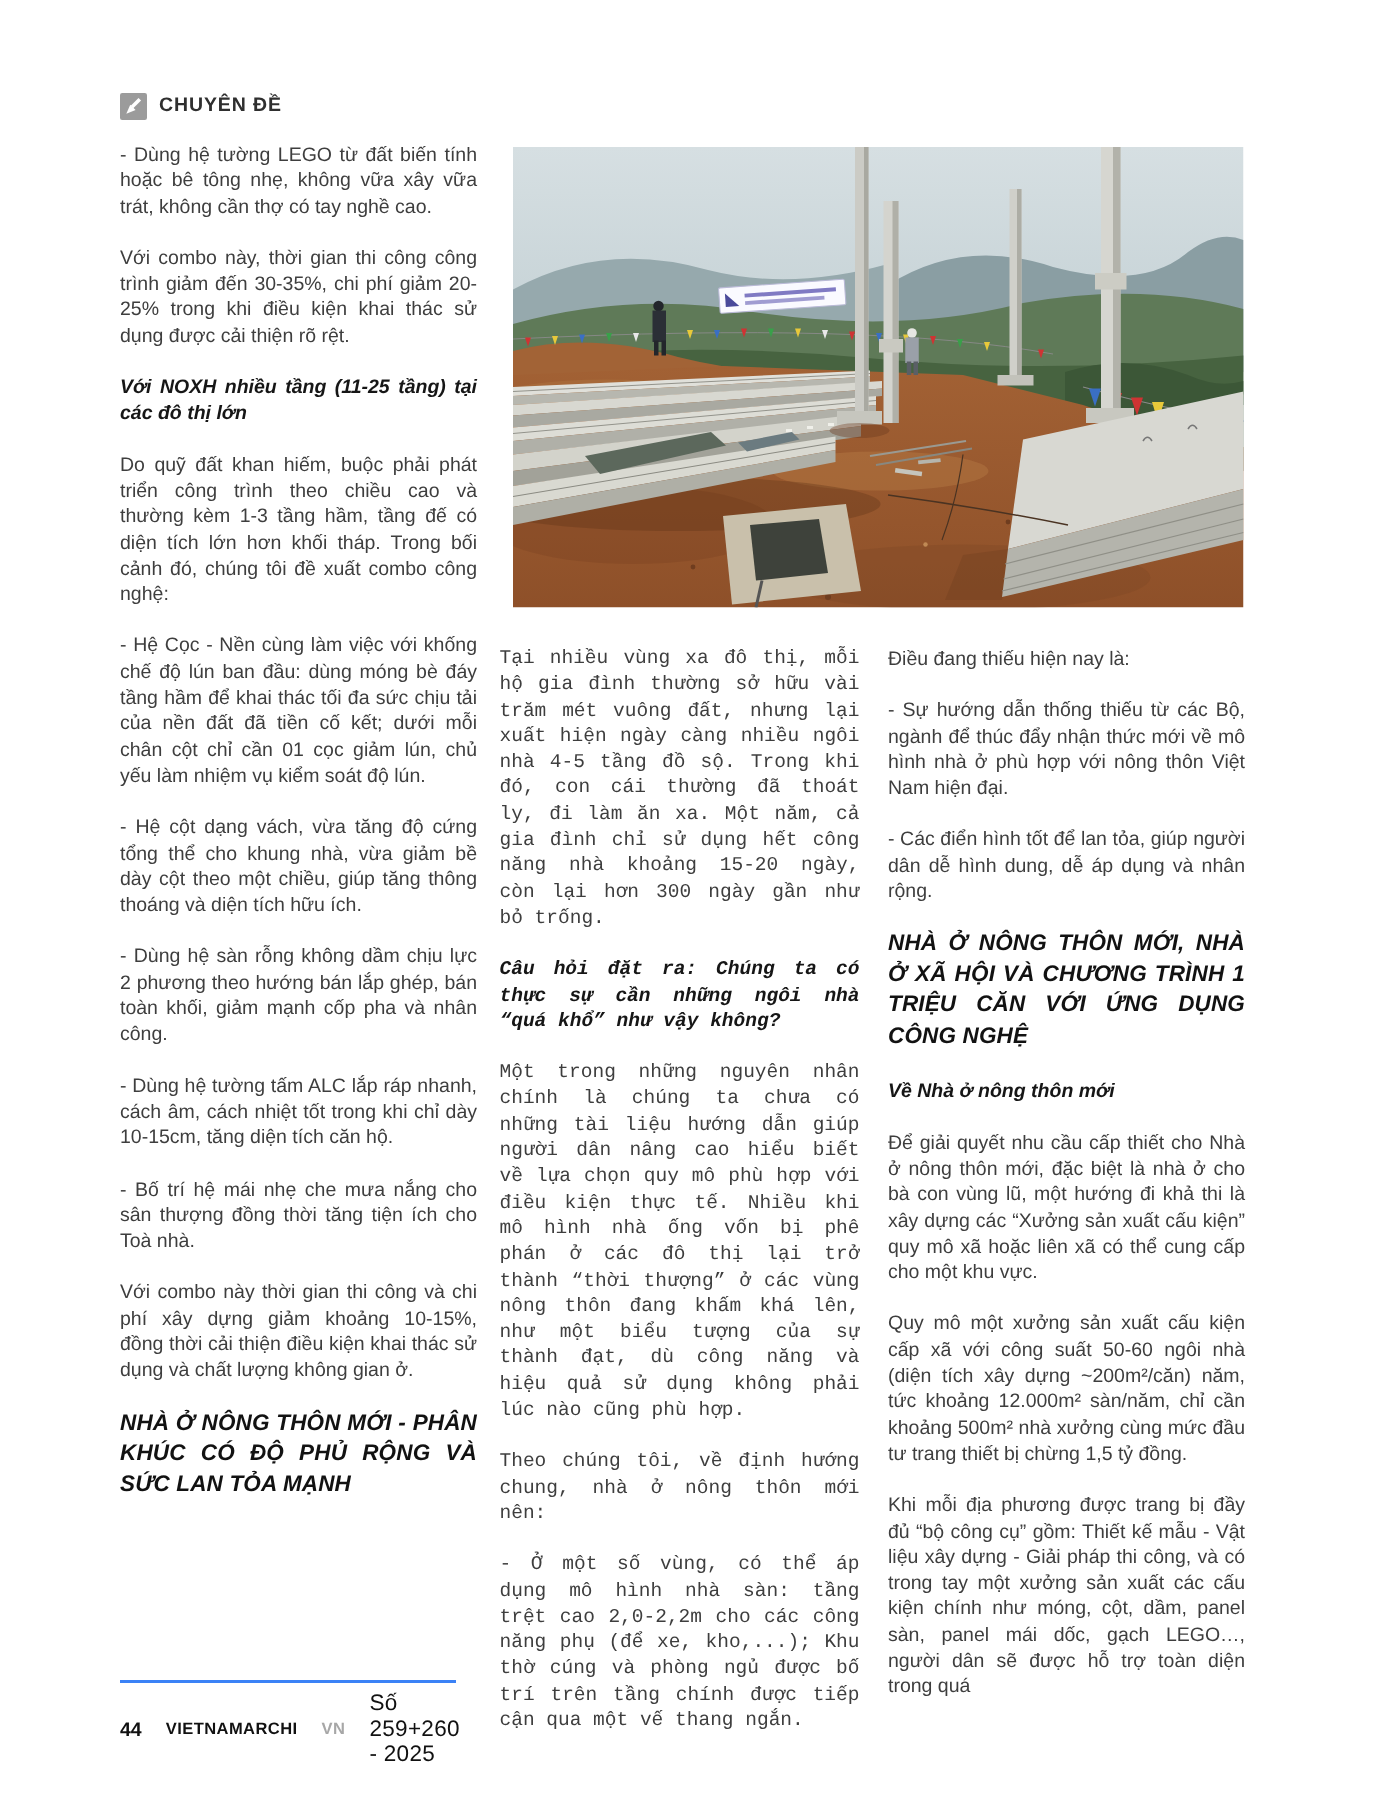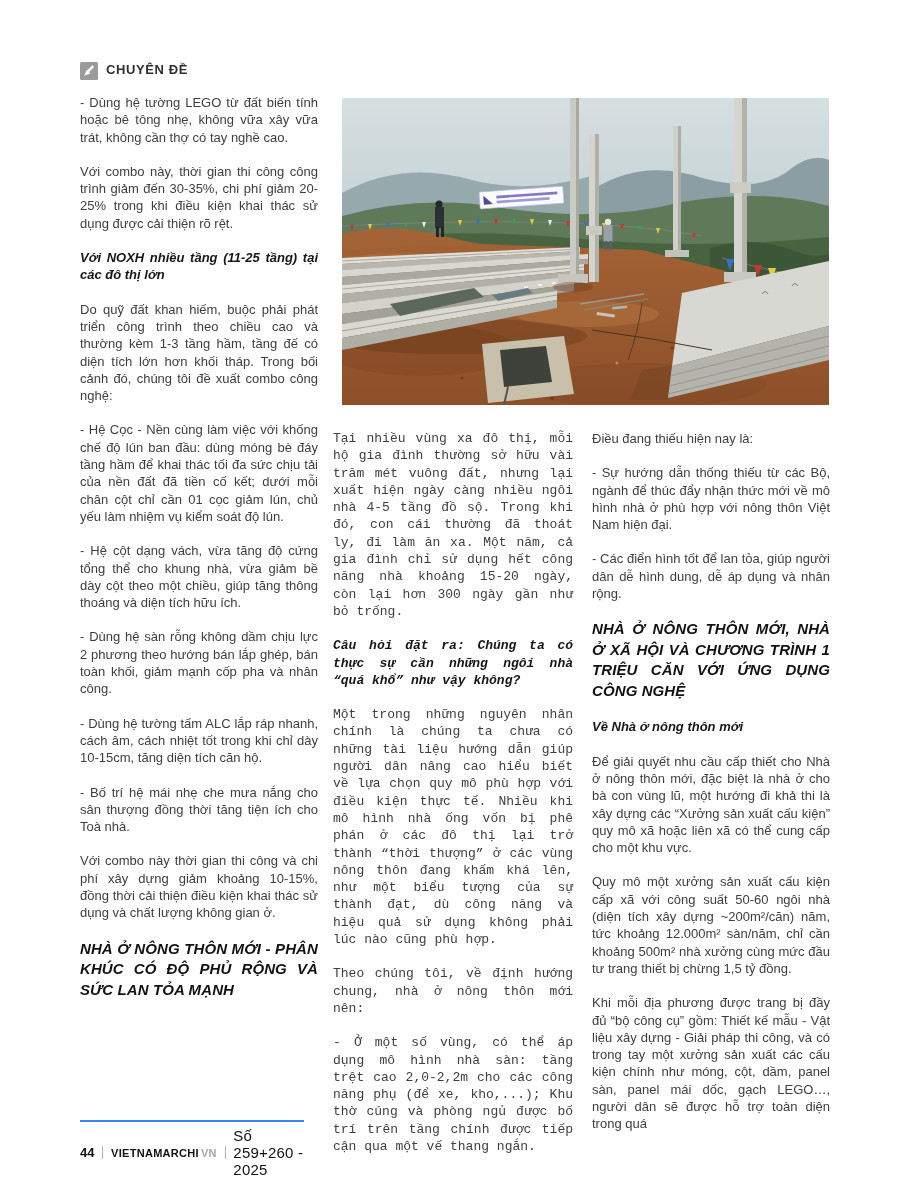--- a/index.html
+++ b/index.html
@@ -30,21 +30,21 @@
   }
   
   .ftr{
     position:absolute;left:80px;top:1120px;width:224px;
     border-top:2px solid #3b82f6;padding-top:5px;
     display:flex;align-items:center;gap:8px;
   }
   .ftr .pg{font-size:13px;font-weight:700;color:#111;}
   .ftr .vline{width:1px;height:13px;background:#b3b3b3;}
   .ftr .brand{font-size:11px;font-weight:700;letter-spacing:.3px;color:#111;}
-  .ftr .brand .suffix{color:#a7a7a7;margin-left:2px;}
+  .ftr .brand .suffix{color:#a7a7a7;margin-left:16px;}
   .ftr .issue{font-size:15px;font-weight:400;color:#111;letter-spacing:.2px;}
 </style>
 </head>
 <body>
 
 <div class="page">
 
   <div class="hdr">
     <span>
       <svg width="18" height="18" viewBox="0 0 18 18">

